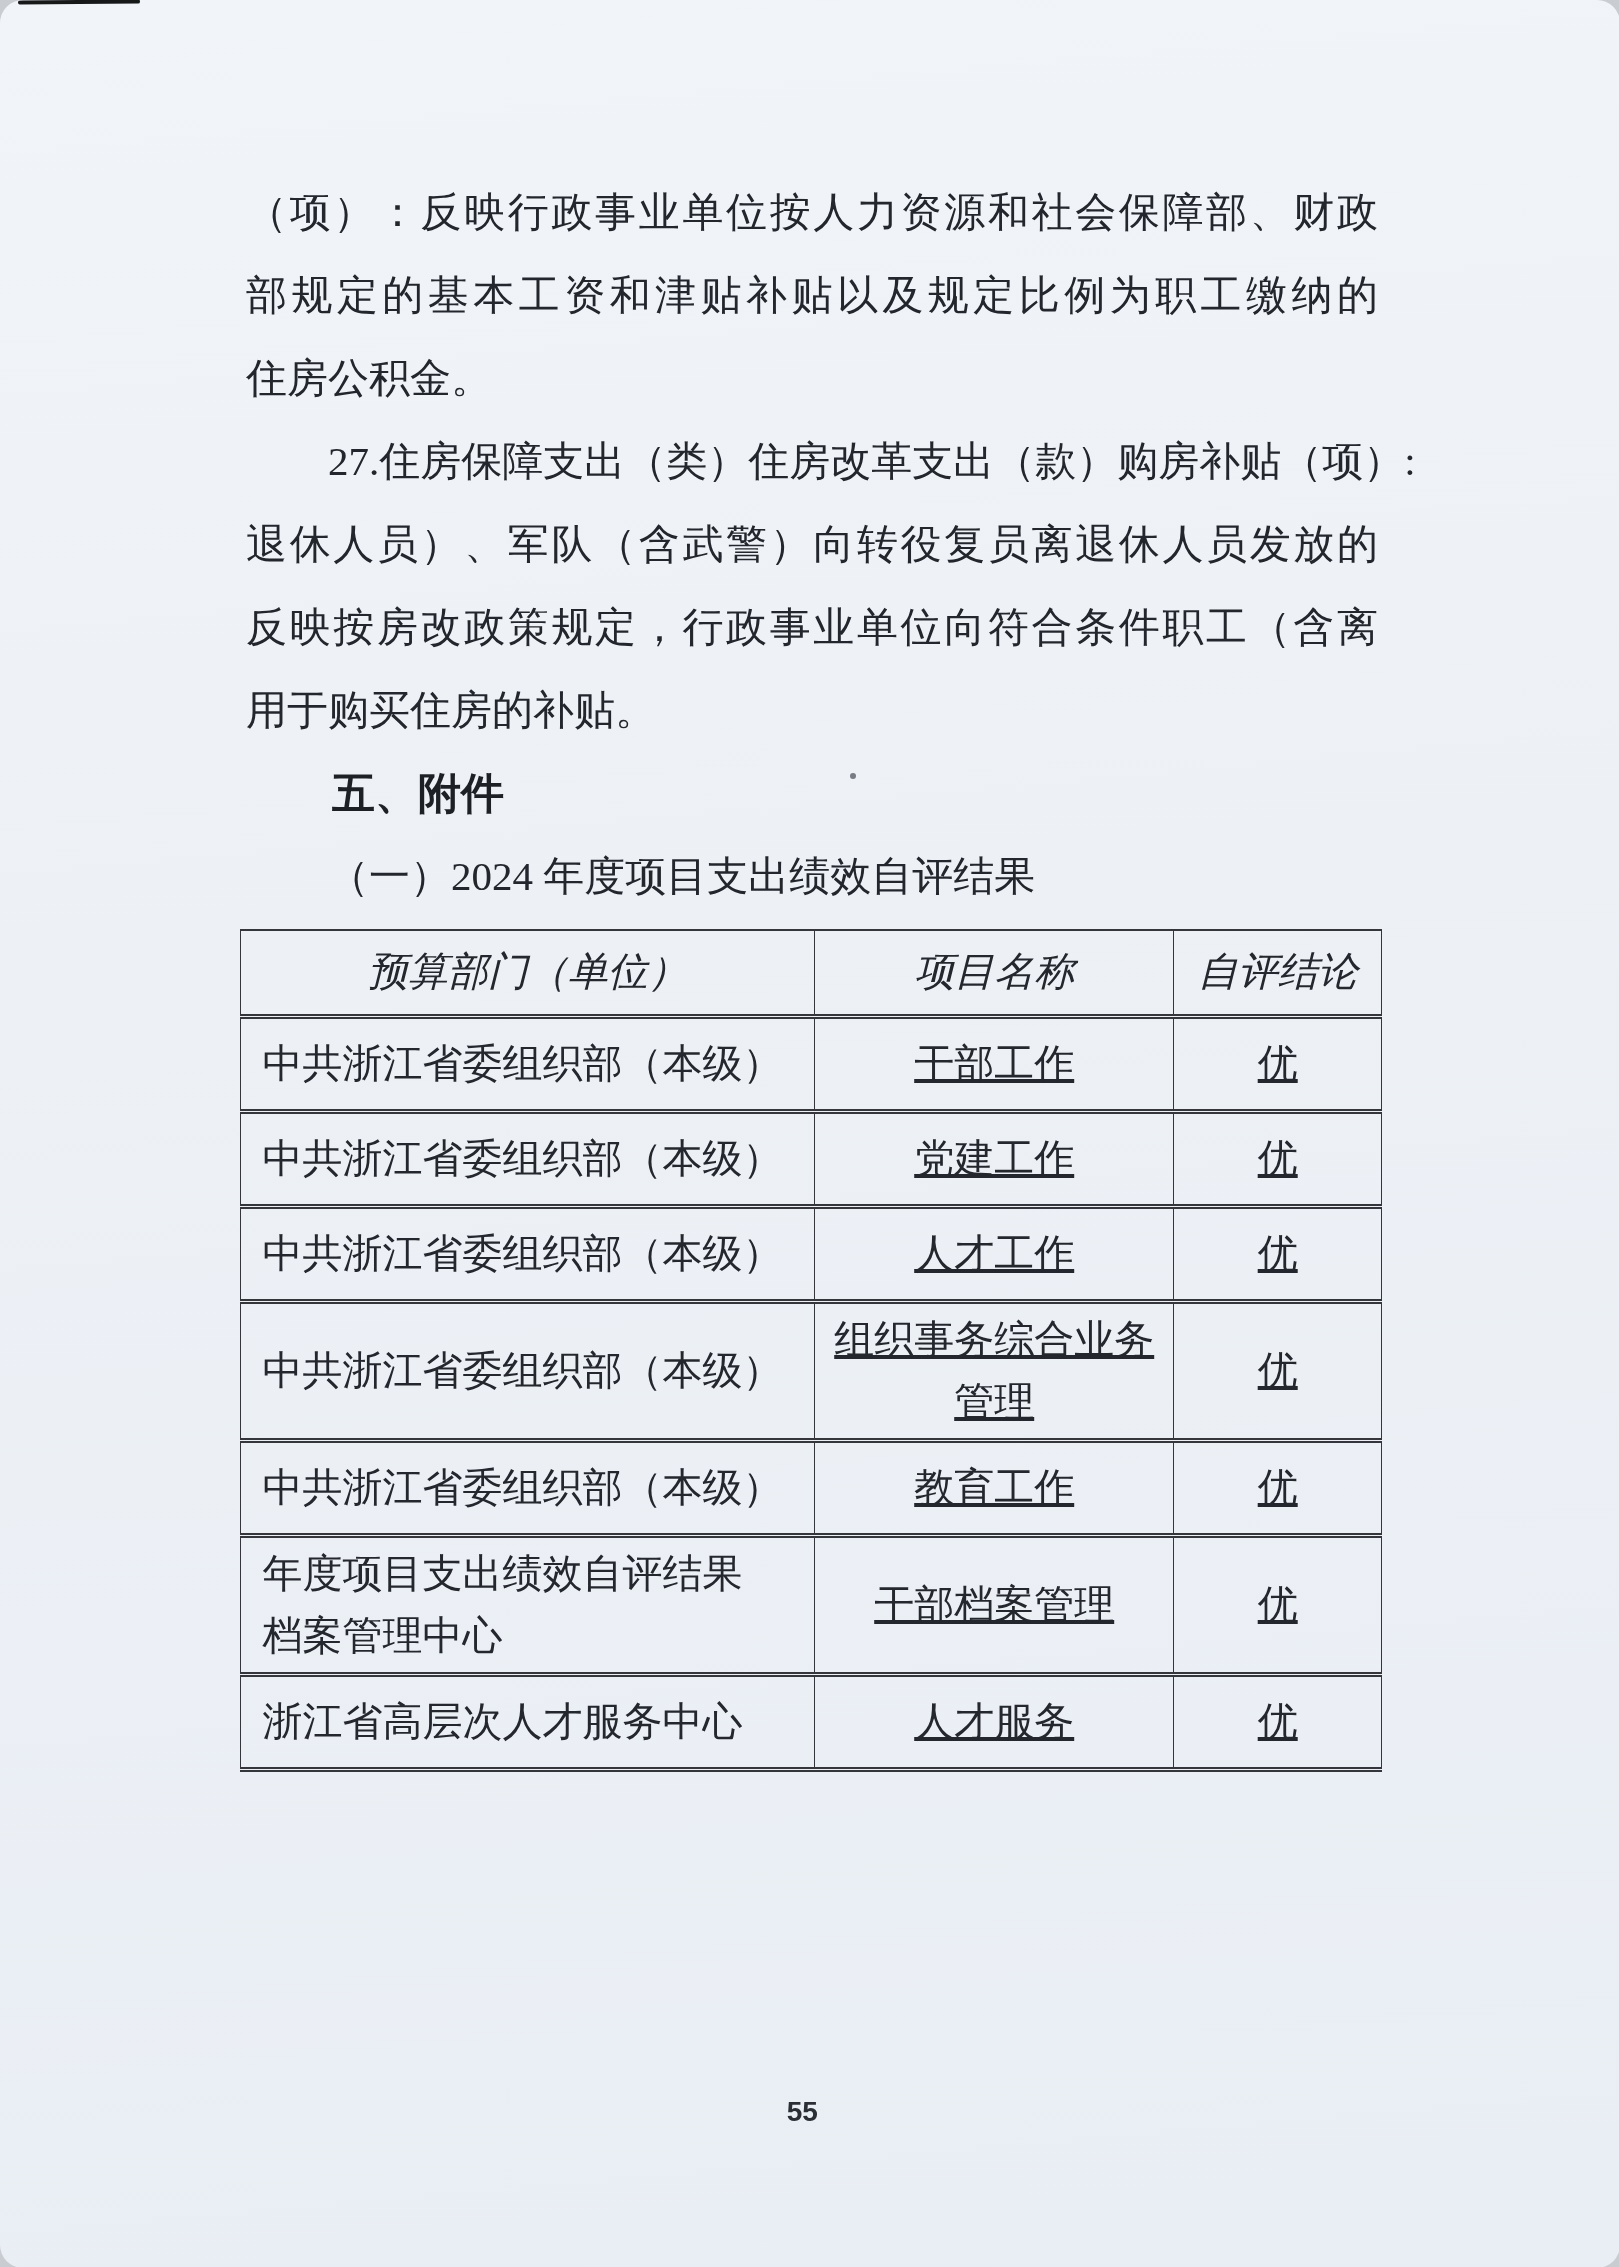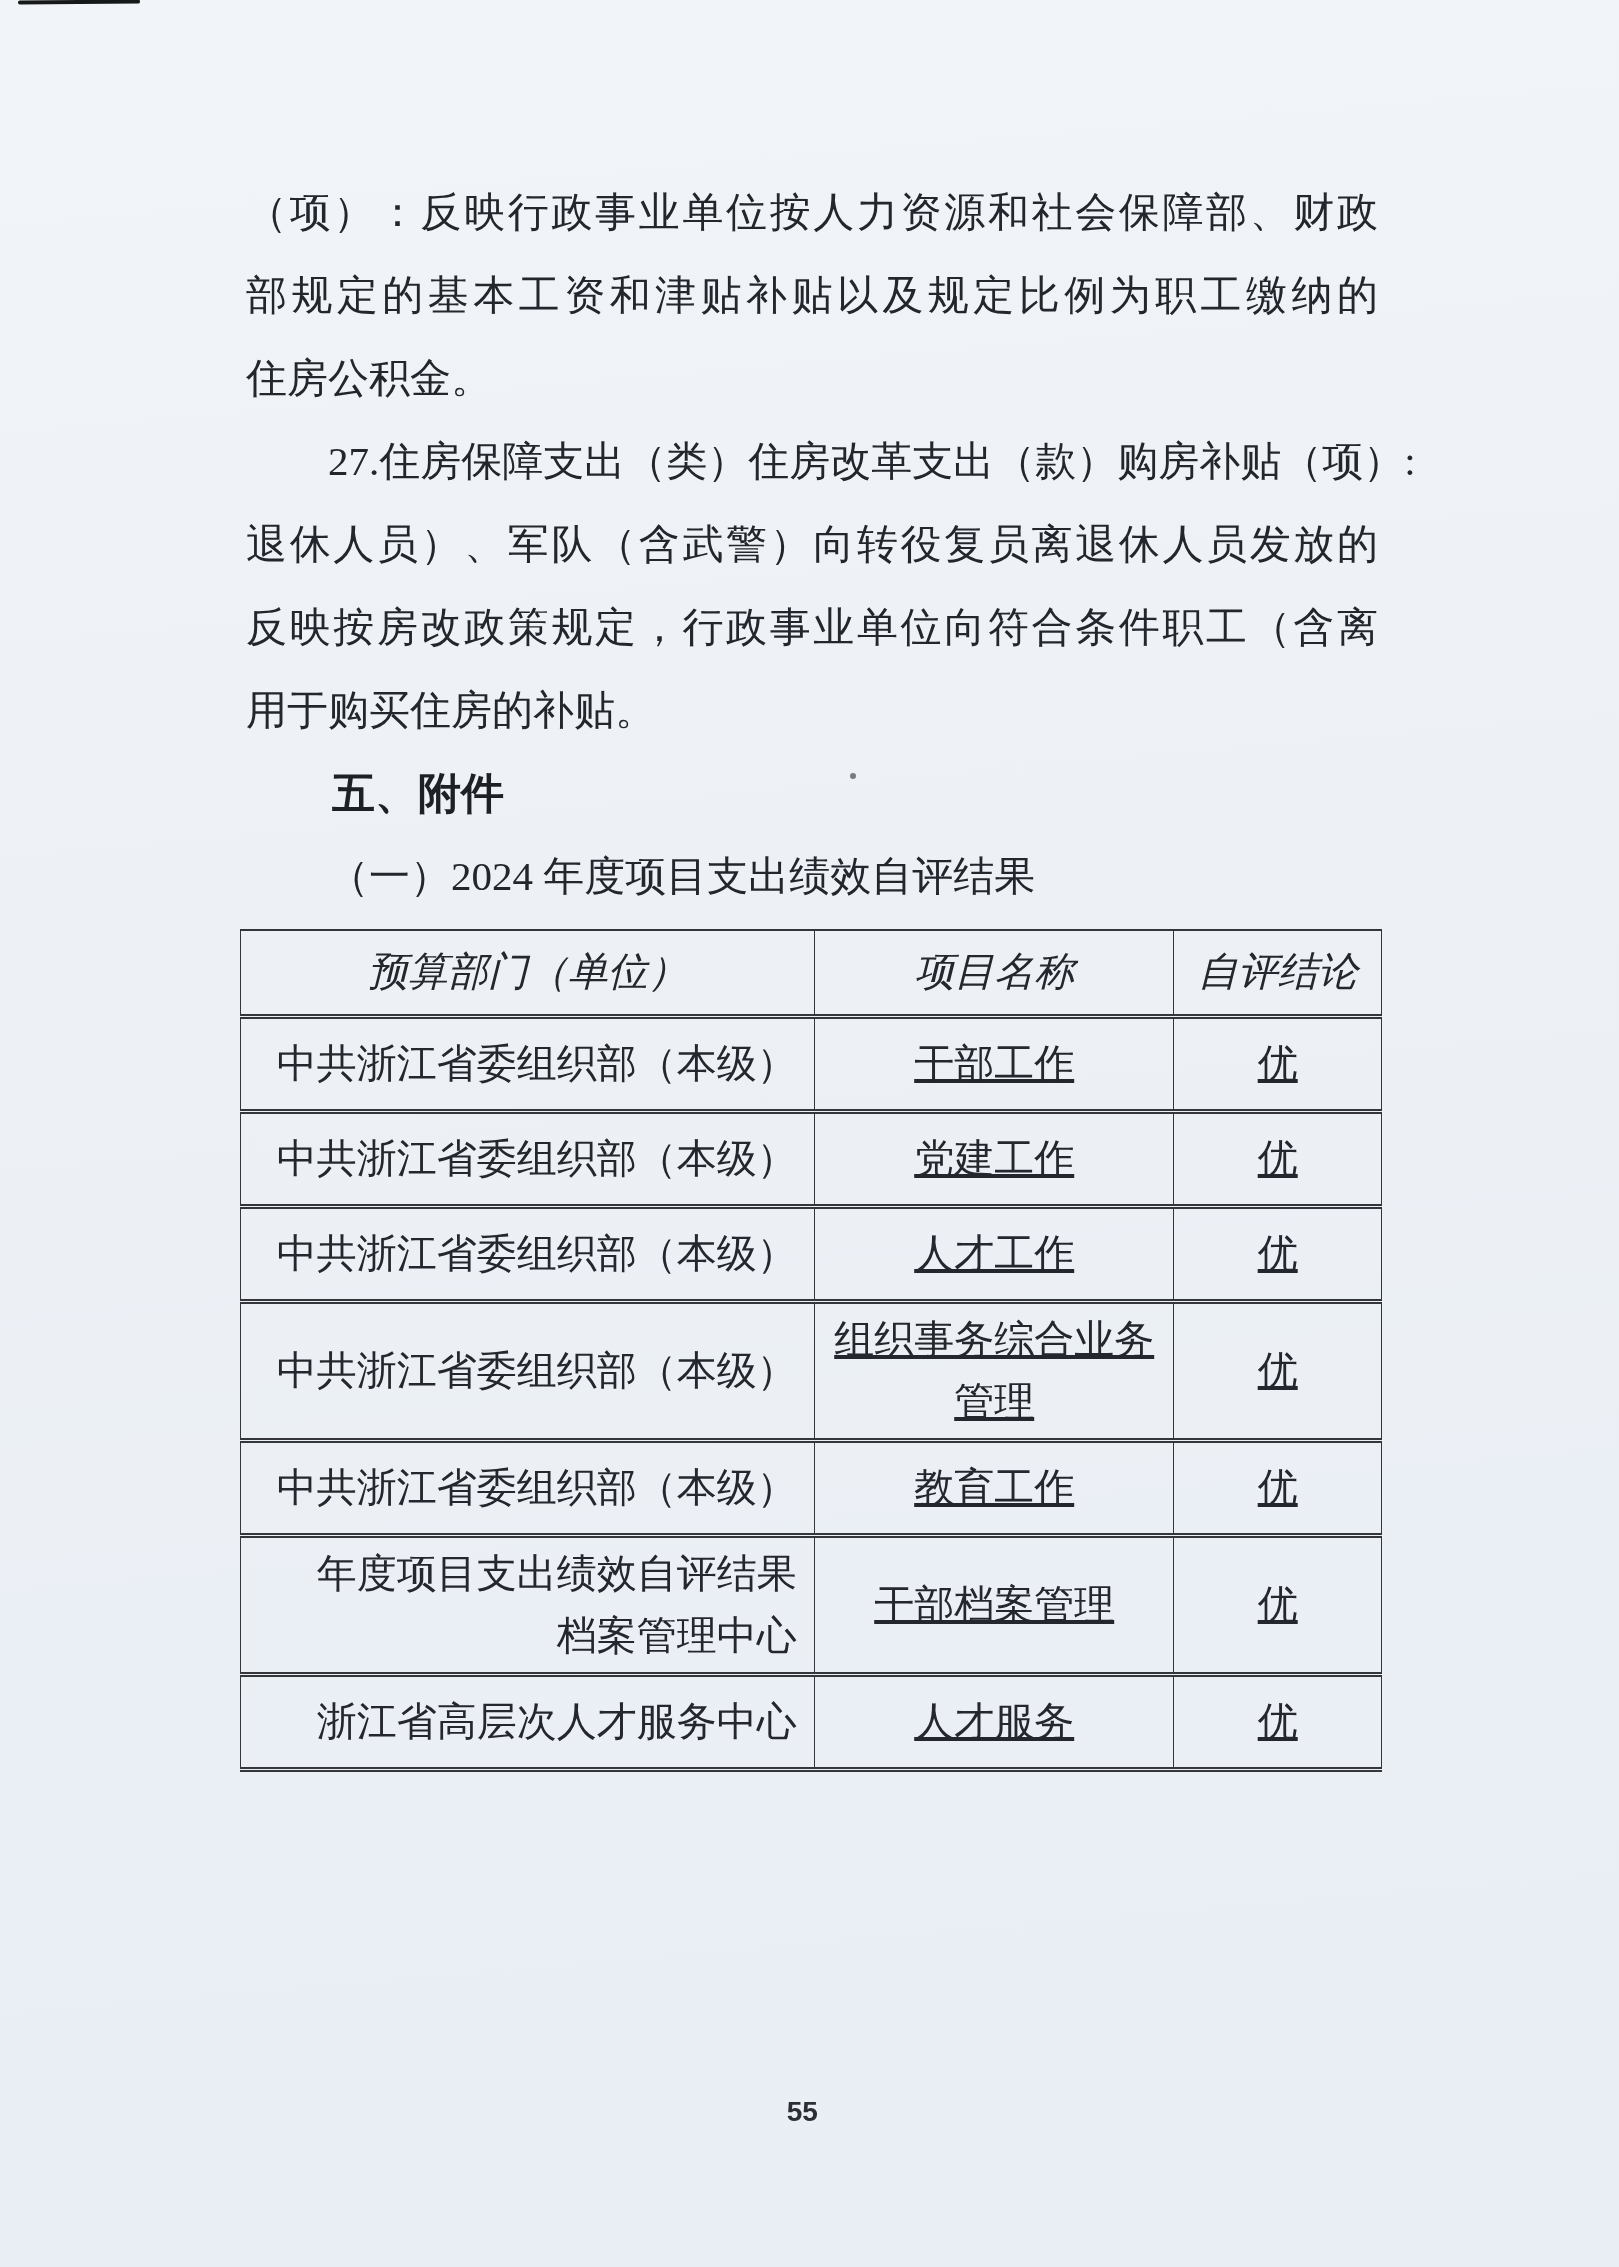--- a/index.html
+++ b/index.html
@@ -9,20 +9,21 @@
   }
   .page {
     position: relative;
     width: 1620px;
     height: 2268px;
     margin: 0 auto;
     background: linear-gradient(175deg, #f1f4f9 0%, #edf1f6 40%, #e9eef4 100%);
     overflow: hidden;
     color: #22252b;
     font-family: "Liberation Serif", "DejaVu Serif", serif;
+    border-radius: 23px;
   }
   .scan-mark-top {
     position: absolute;
     left: 17.5px;
     top: 0;
     width: 122px;
     height: 3.9px;
     background: #17181a;
     border-radius: 1.9px;
     transform: rotate(-0.4deg);
@@ -97,21 +98,21 @@
     padding: 0 9.7px;
     color: #24272d;
   }
   table.results th {
     border-top: 2.9px solid #34363c;
     text-align: center;
     height: 83px;
     font-style: italic;
   }
   table.results td.col-dept {
-    text-align: right;
+    text-align: left;
     padding-left: 21.3px;
     padding-right: 17.5px;
   }
   table.results td.col-project,
   table.results td.col-result { text-align: center; text-decoration: underline; }
   table.results tr.row-single td { height: 90px; }
   table.results tr.row-tall td { height: 134px; }
   .footer-pagenum {
     position: absolute;
     left: 0;

